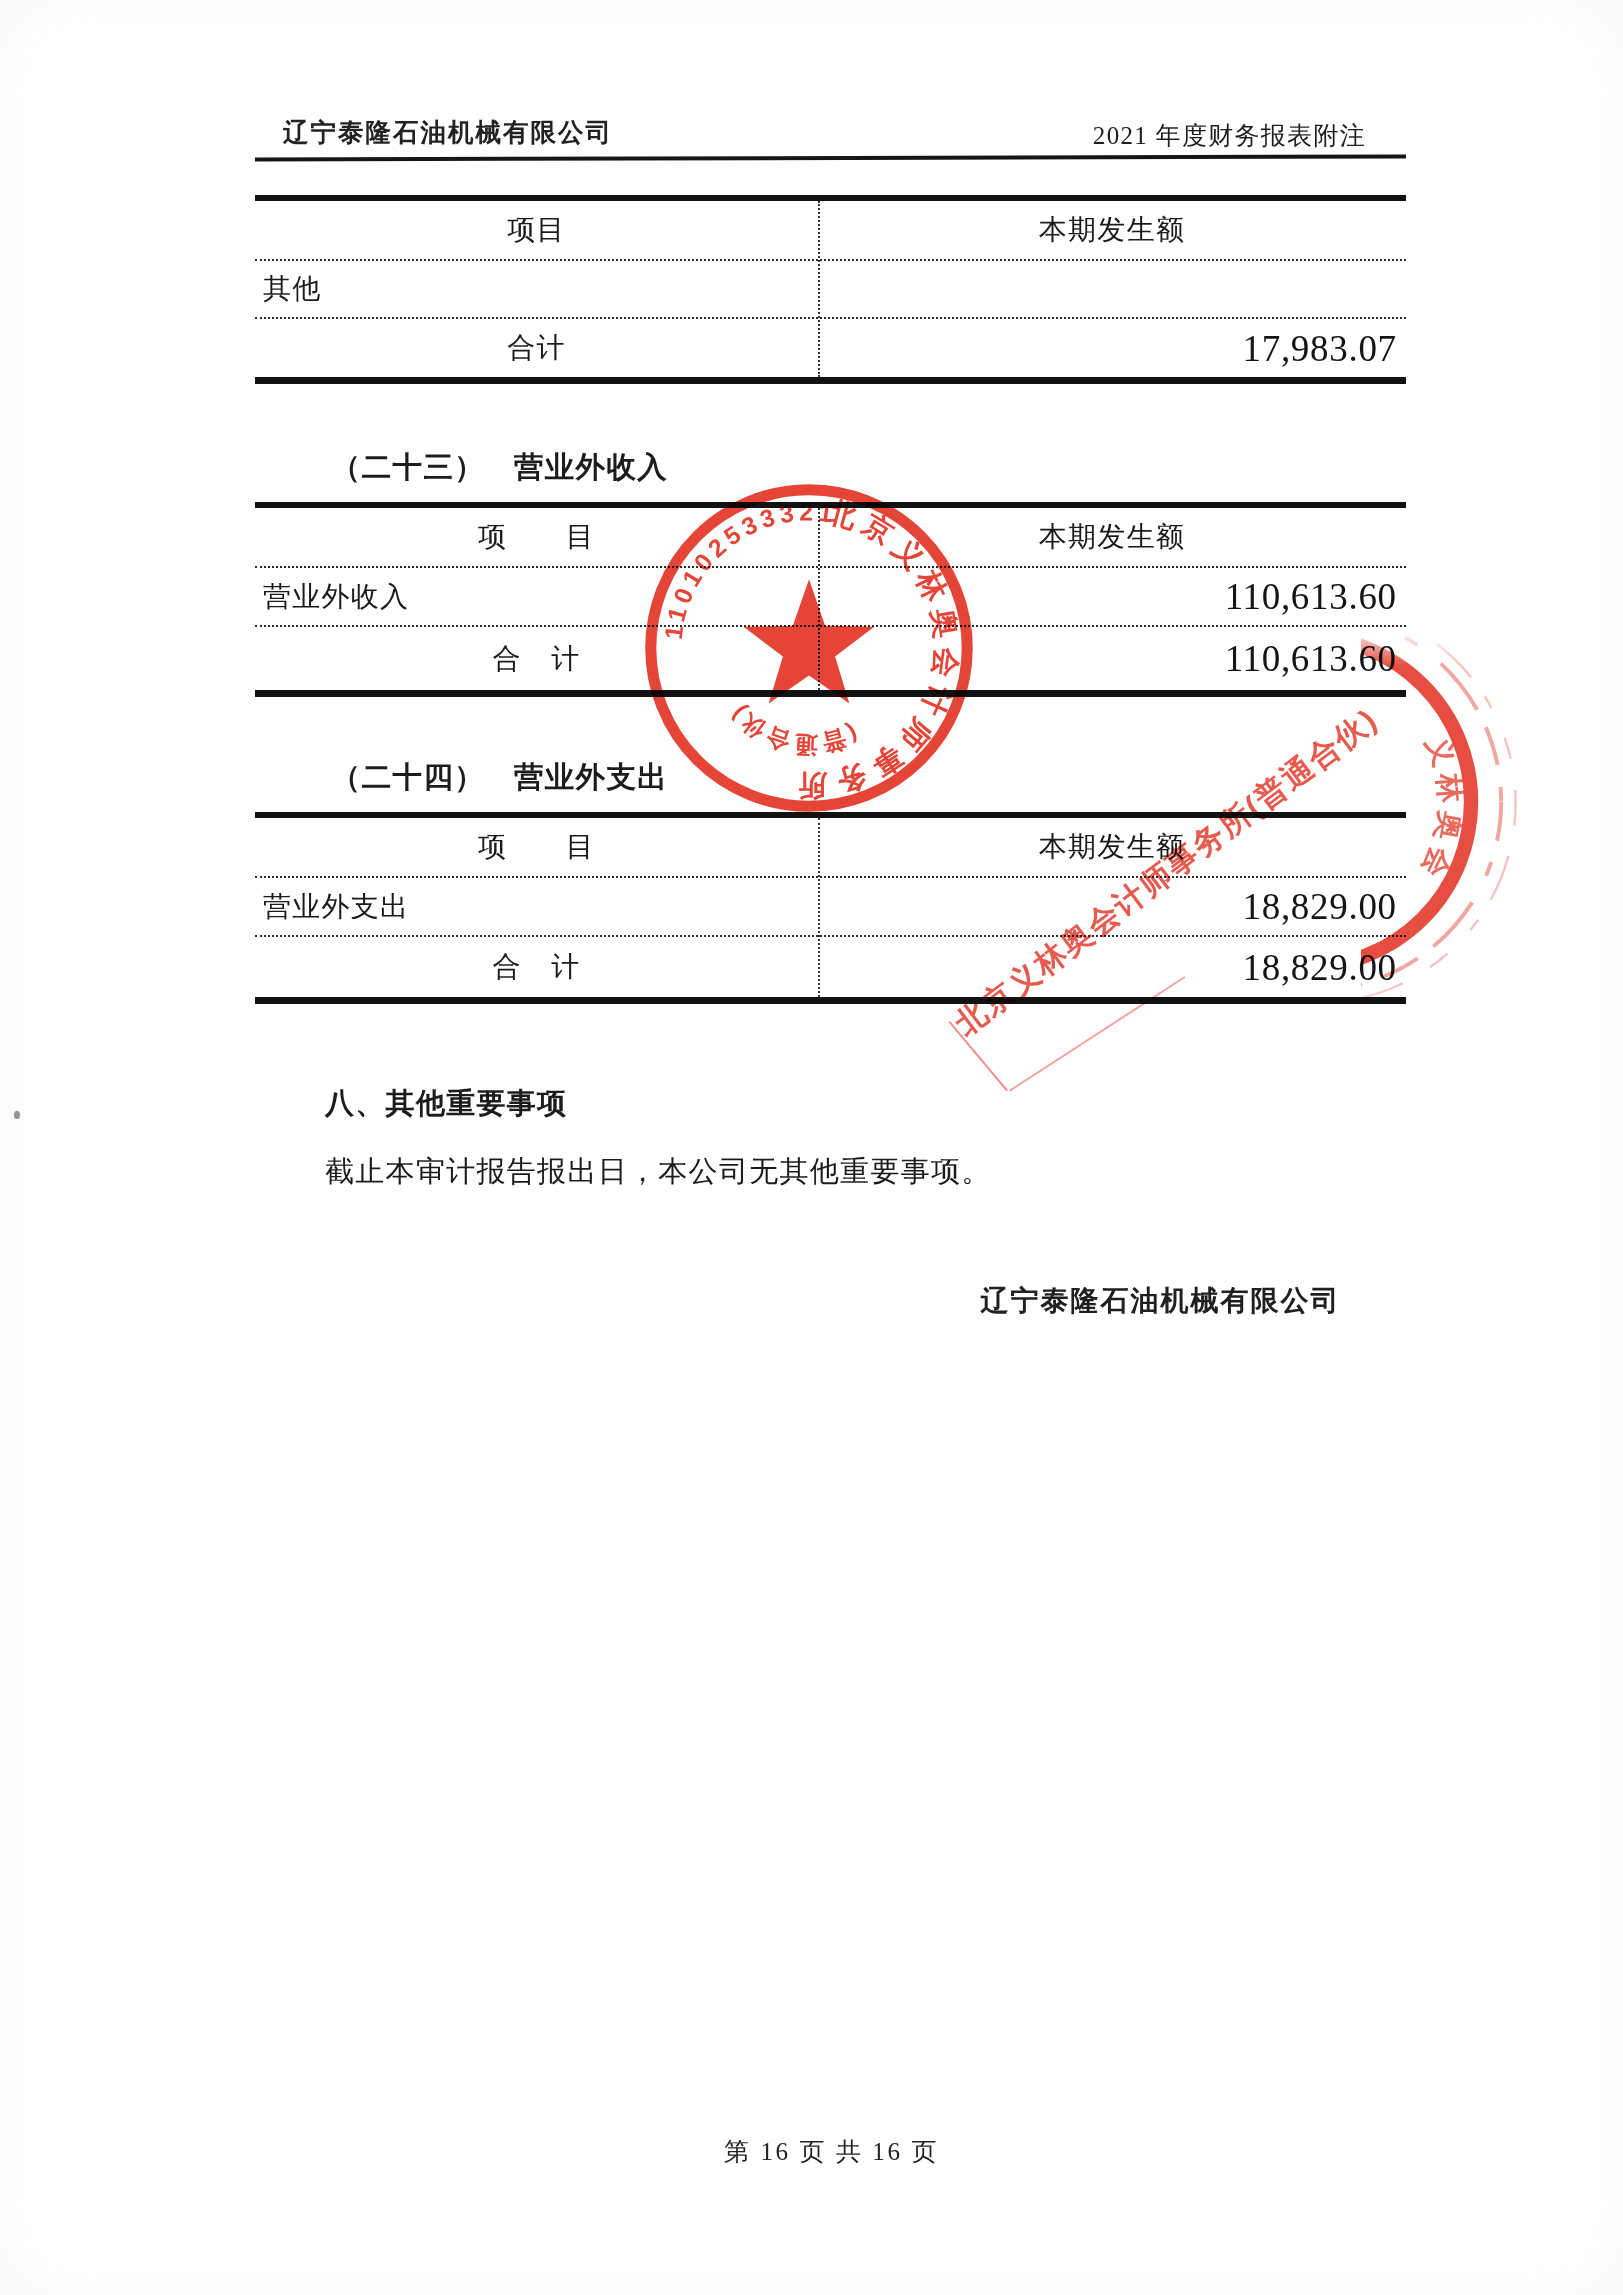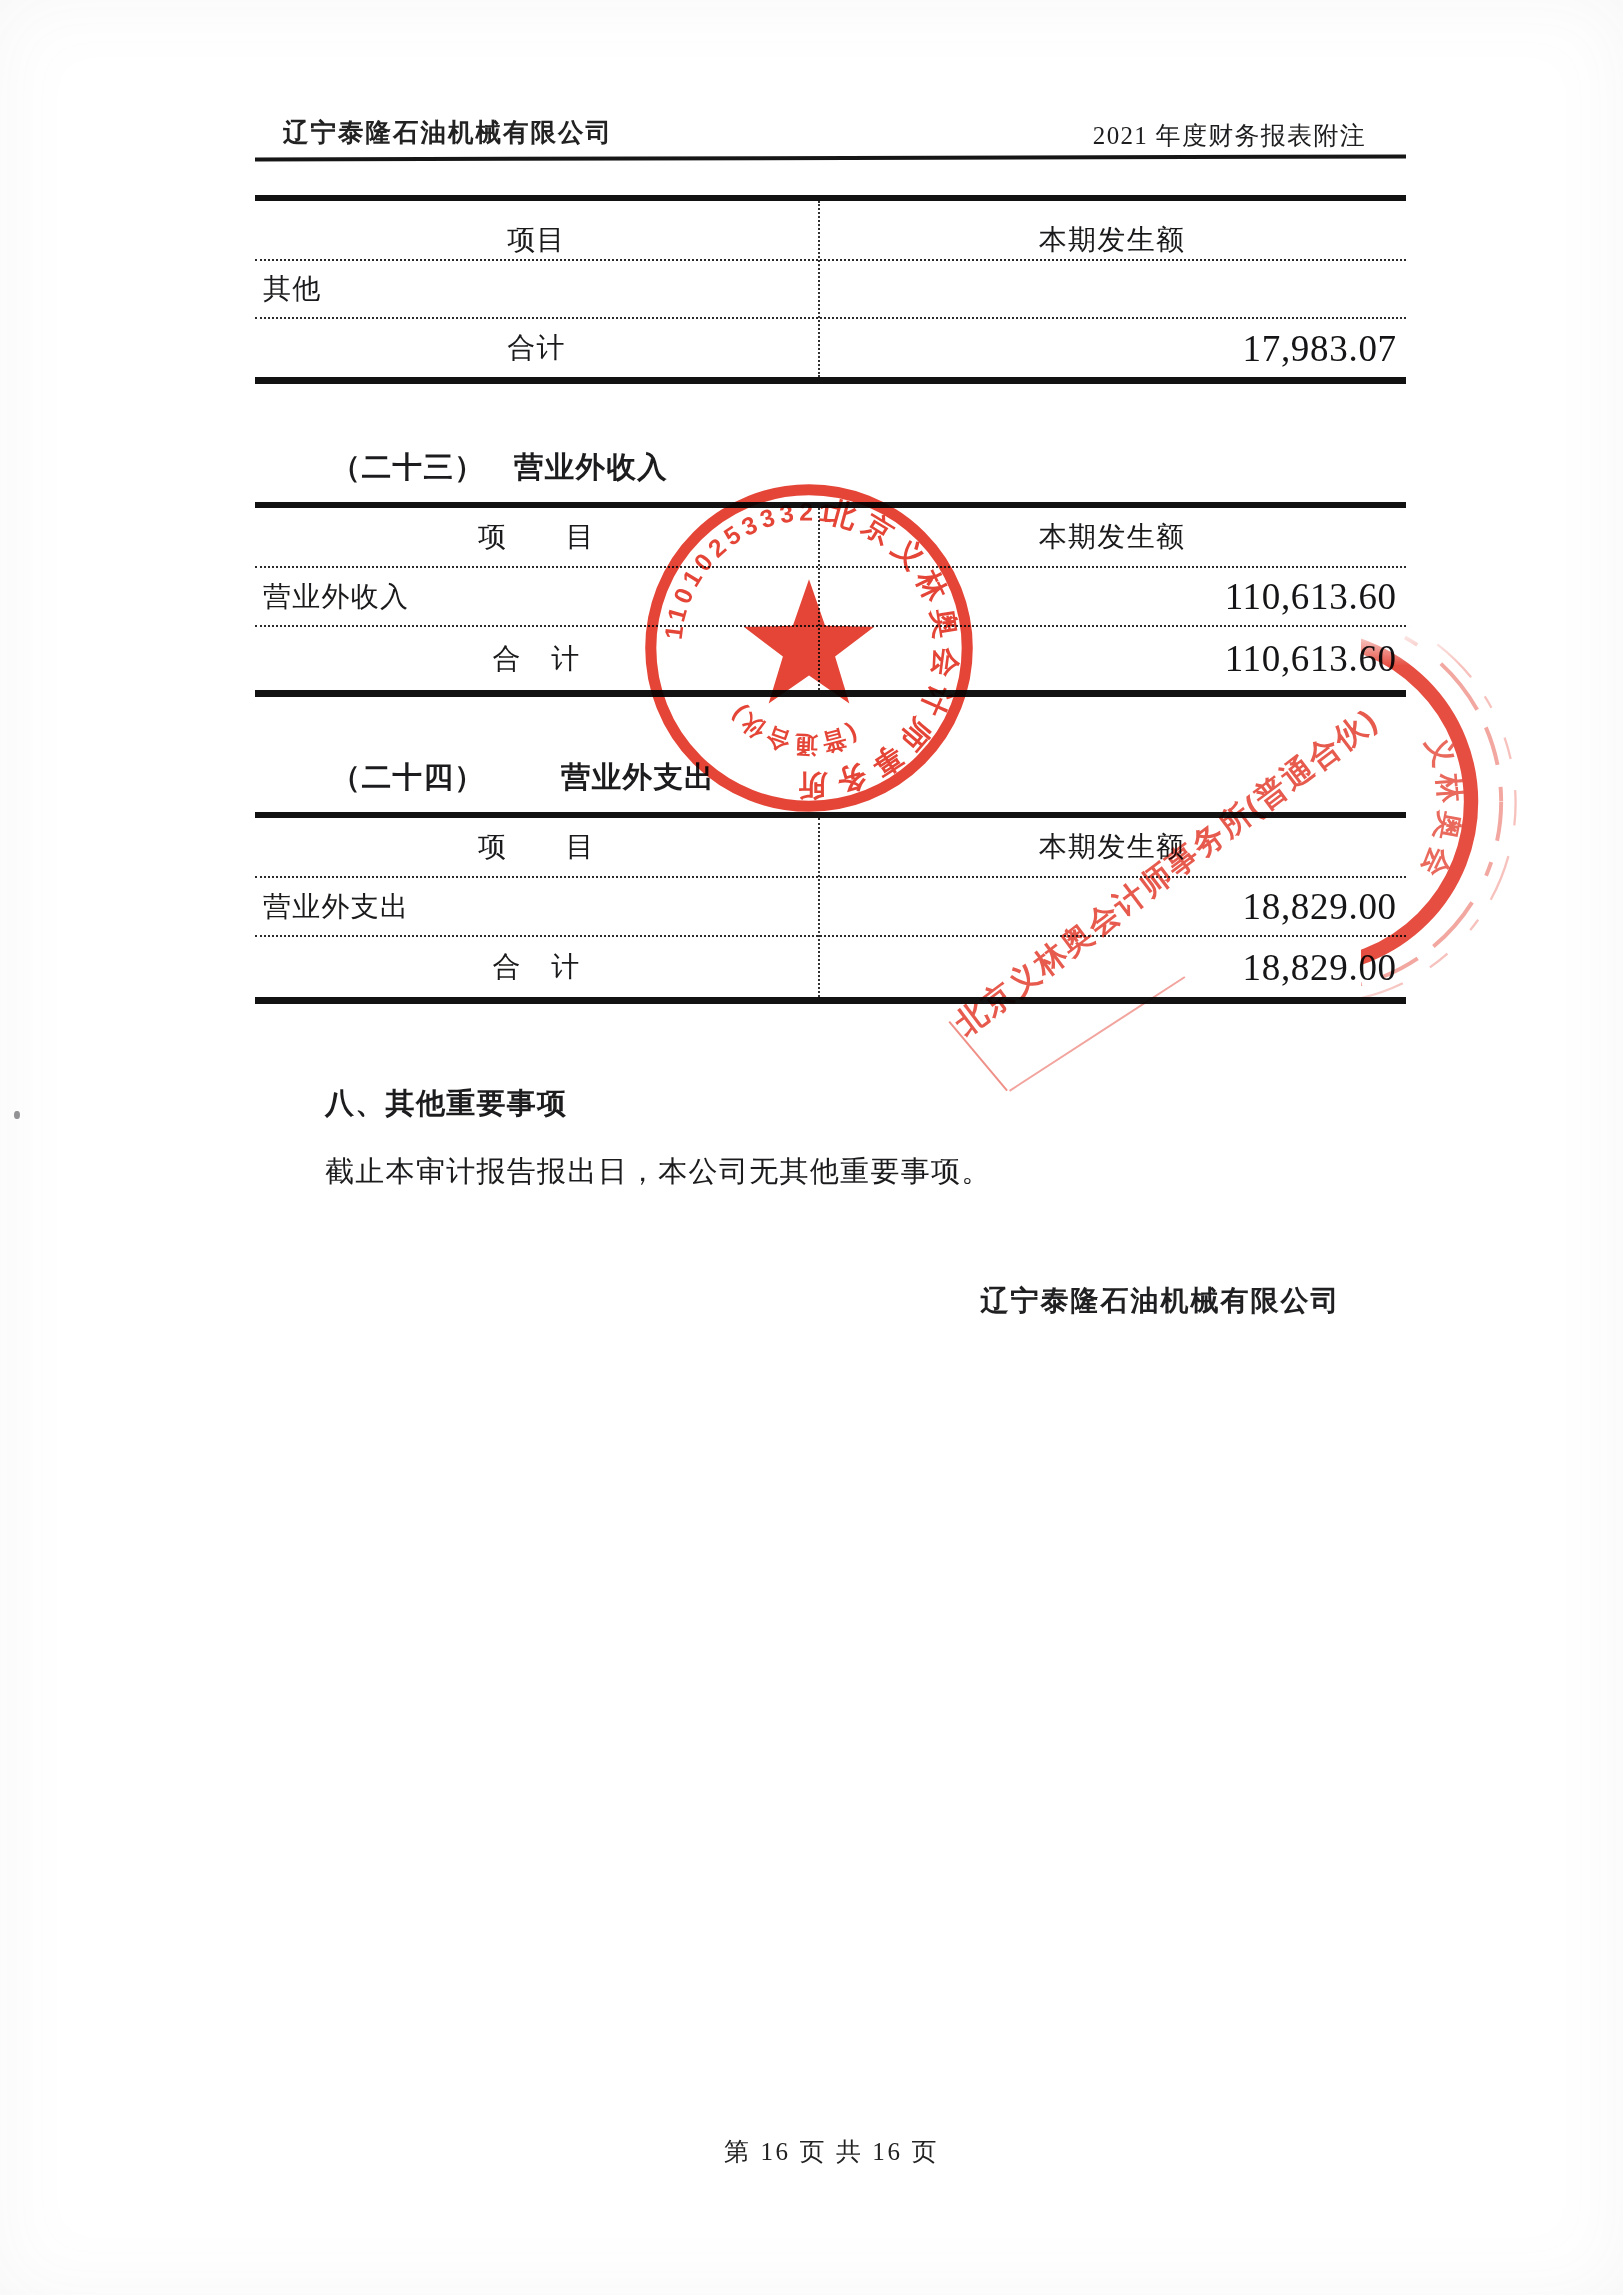--- a/index.html
+++ b/index.html
@@ -112,21 +112,21 @@
 <body>
 
 <div class="page">
 
   <div class="hdr-left">辽宁泰隆石油机械有限公司</div>
   <div class="hdr-right">2021 年度财务报表附注</div>
   <div class="hdr-rule"></div>
 
   <div class="tbl" style="top:195px;">
     <div class="vdiv"></div>
-    <div class="trow rowline" style="height:60px;align-items:flex-end;">
+    <div class="trow rowline" style="height:60px;">
       <div class="cell-item c-center zh">项目</div>
       <div class="cell-amt c-center zh" style="padding-right:0;">本期发生额</div>
     </div>
     <div class="trow rowline" style="height:58px;">
       <div class="cell-item c-left zh">其他</div>
       <div class="cell-amt num"></div>
     </div>
     <div class="trow" style="height:58px;gap:40px;">
       <div class="cell-item c-center zh">合计</div>
       <div class="cell-amt num">17,983.07</div>
@@ -147,21 +147,21 @@
     <div class="trow rowline" style="height:59px;">
       <div class="cell-item c-left zh">营业外收入</div>
       <div class="cell-amt num">110,613.60</div>
     </div>
     <div class="trow" style="height:63px;">
       <div class="cell-item c-center zh">合　计</div>
       <div class="cell-amt num">110,613.60</div>
     </div>
   </div>
 
-  <div class="sec-head" style="top:758px;gap:47px;">
+  <div class="sec-head" style="top:758px;">
     <span>（二十四）</span>
     <span class="sec-title">营业外支出</span>
   </div>
 
   <div class="tbl" style="top:812px;">
     <div class="vdiv"></div>
     <div class="trow rowline" style="height:60px;">
       <div class="cell-item c-center zh">项　　目</div>
       <div class="cell-amt c-center zh" style="padding-right:0;">本期发生额</div>
     </div>

